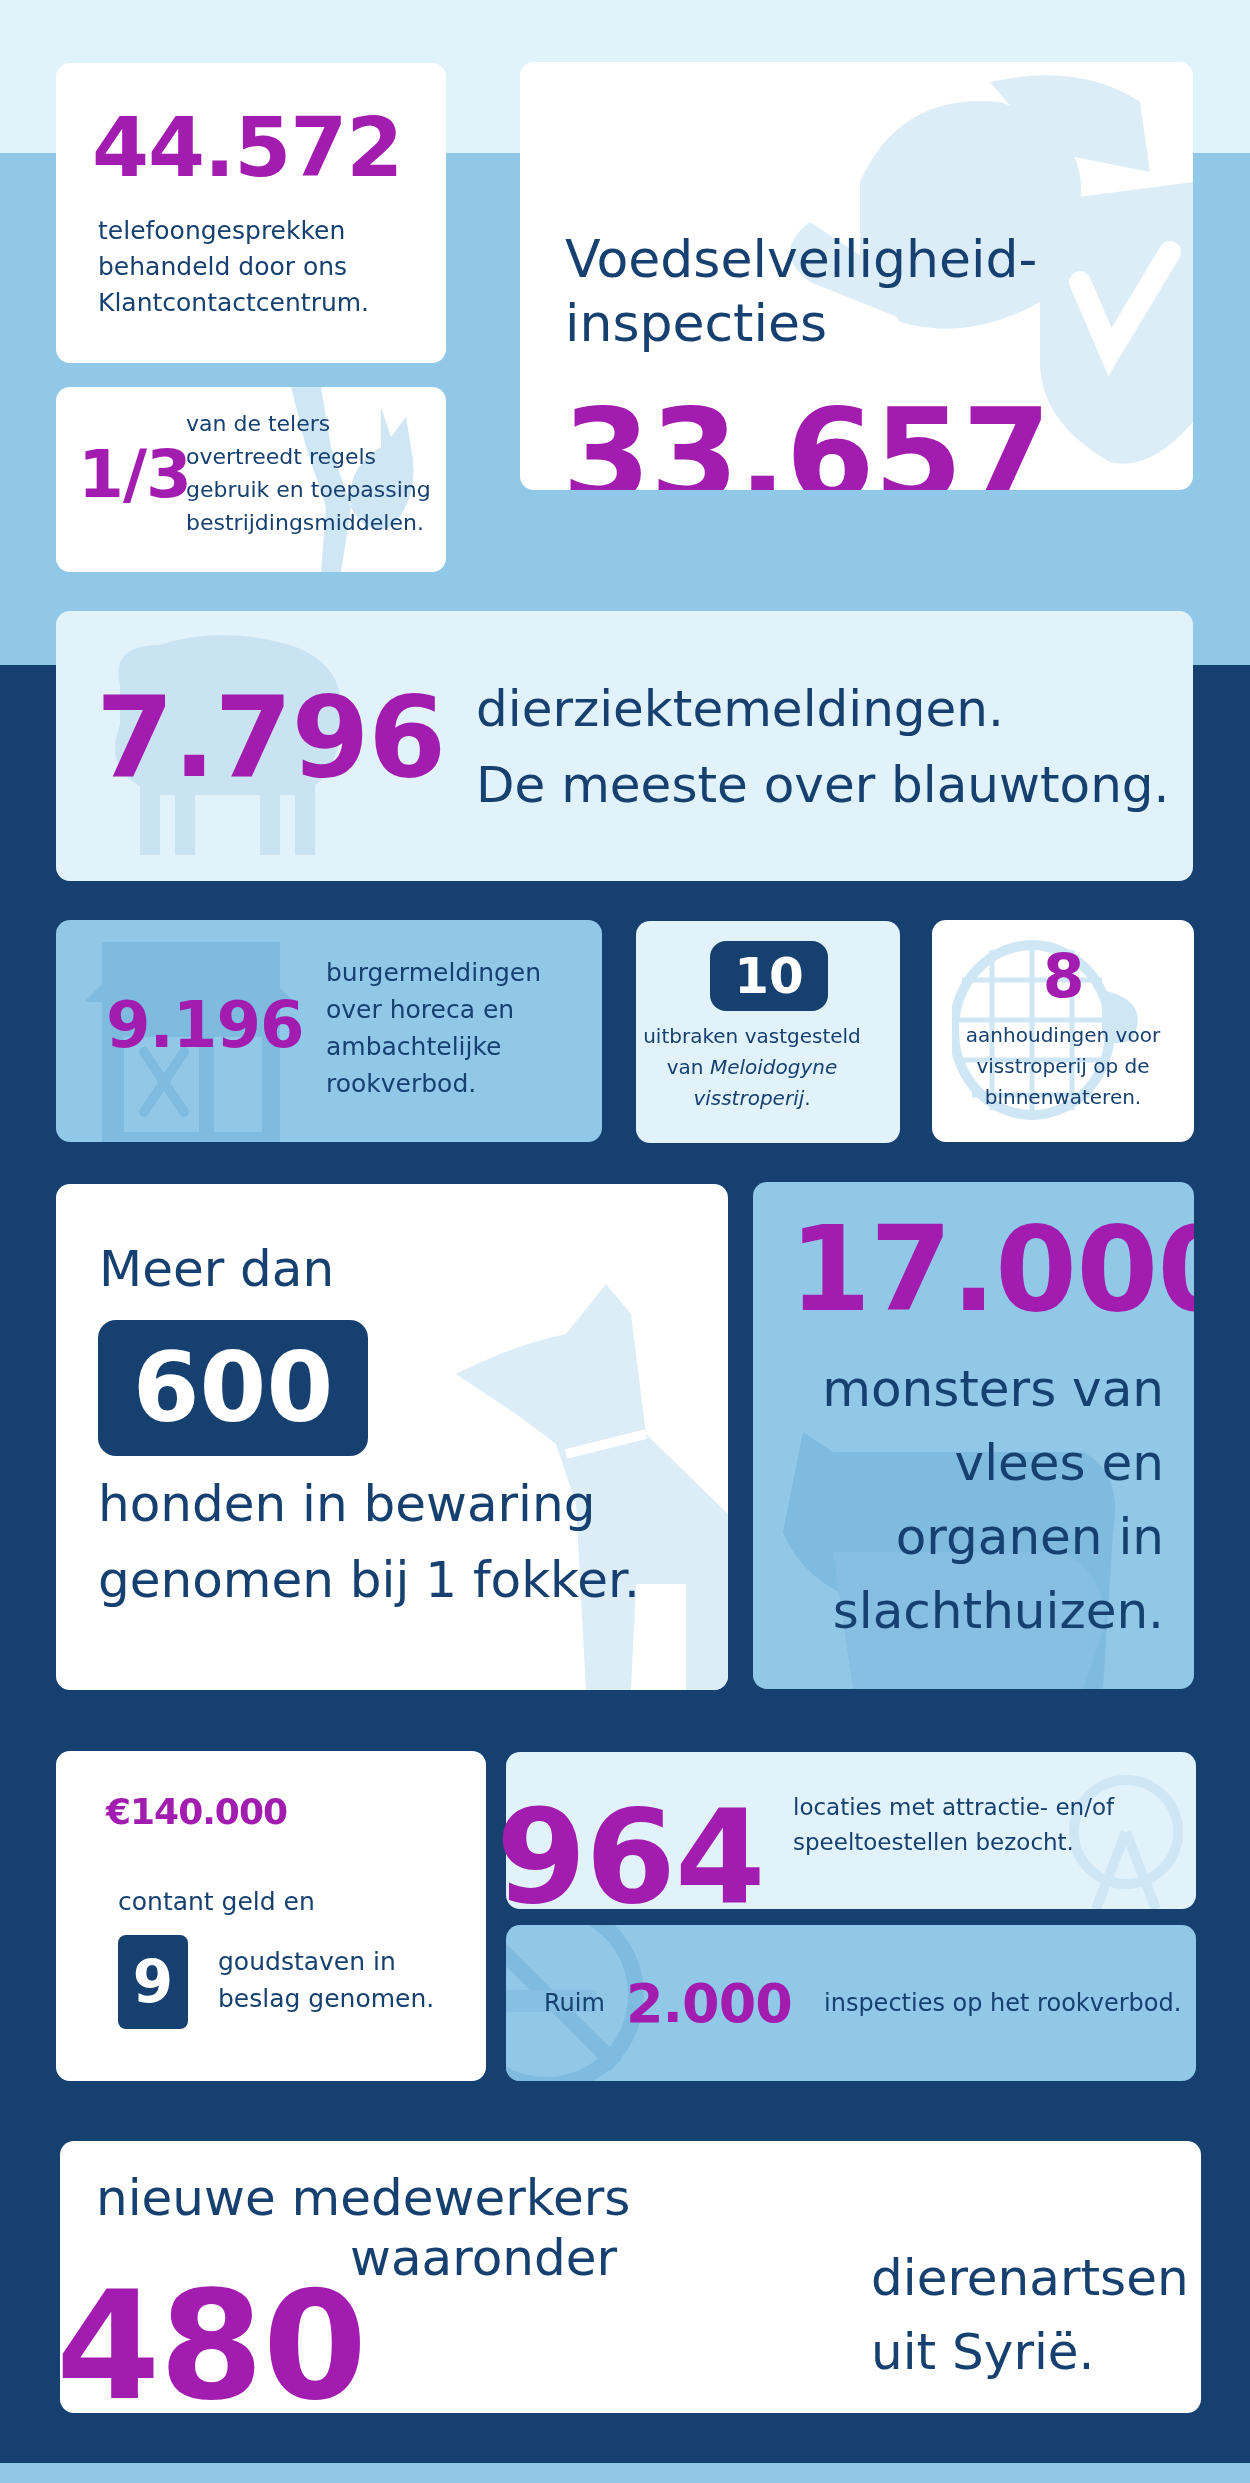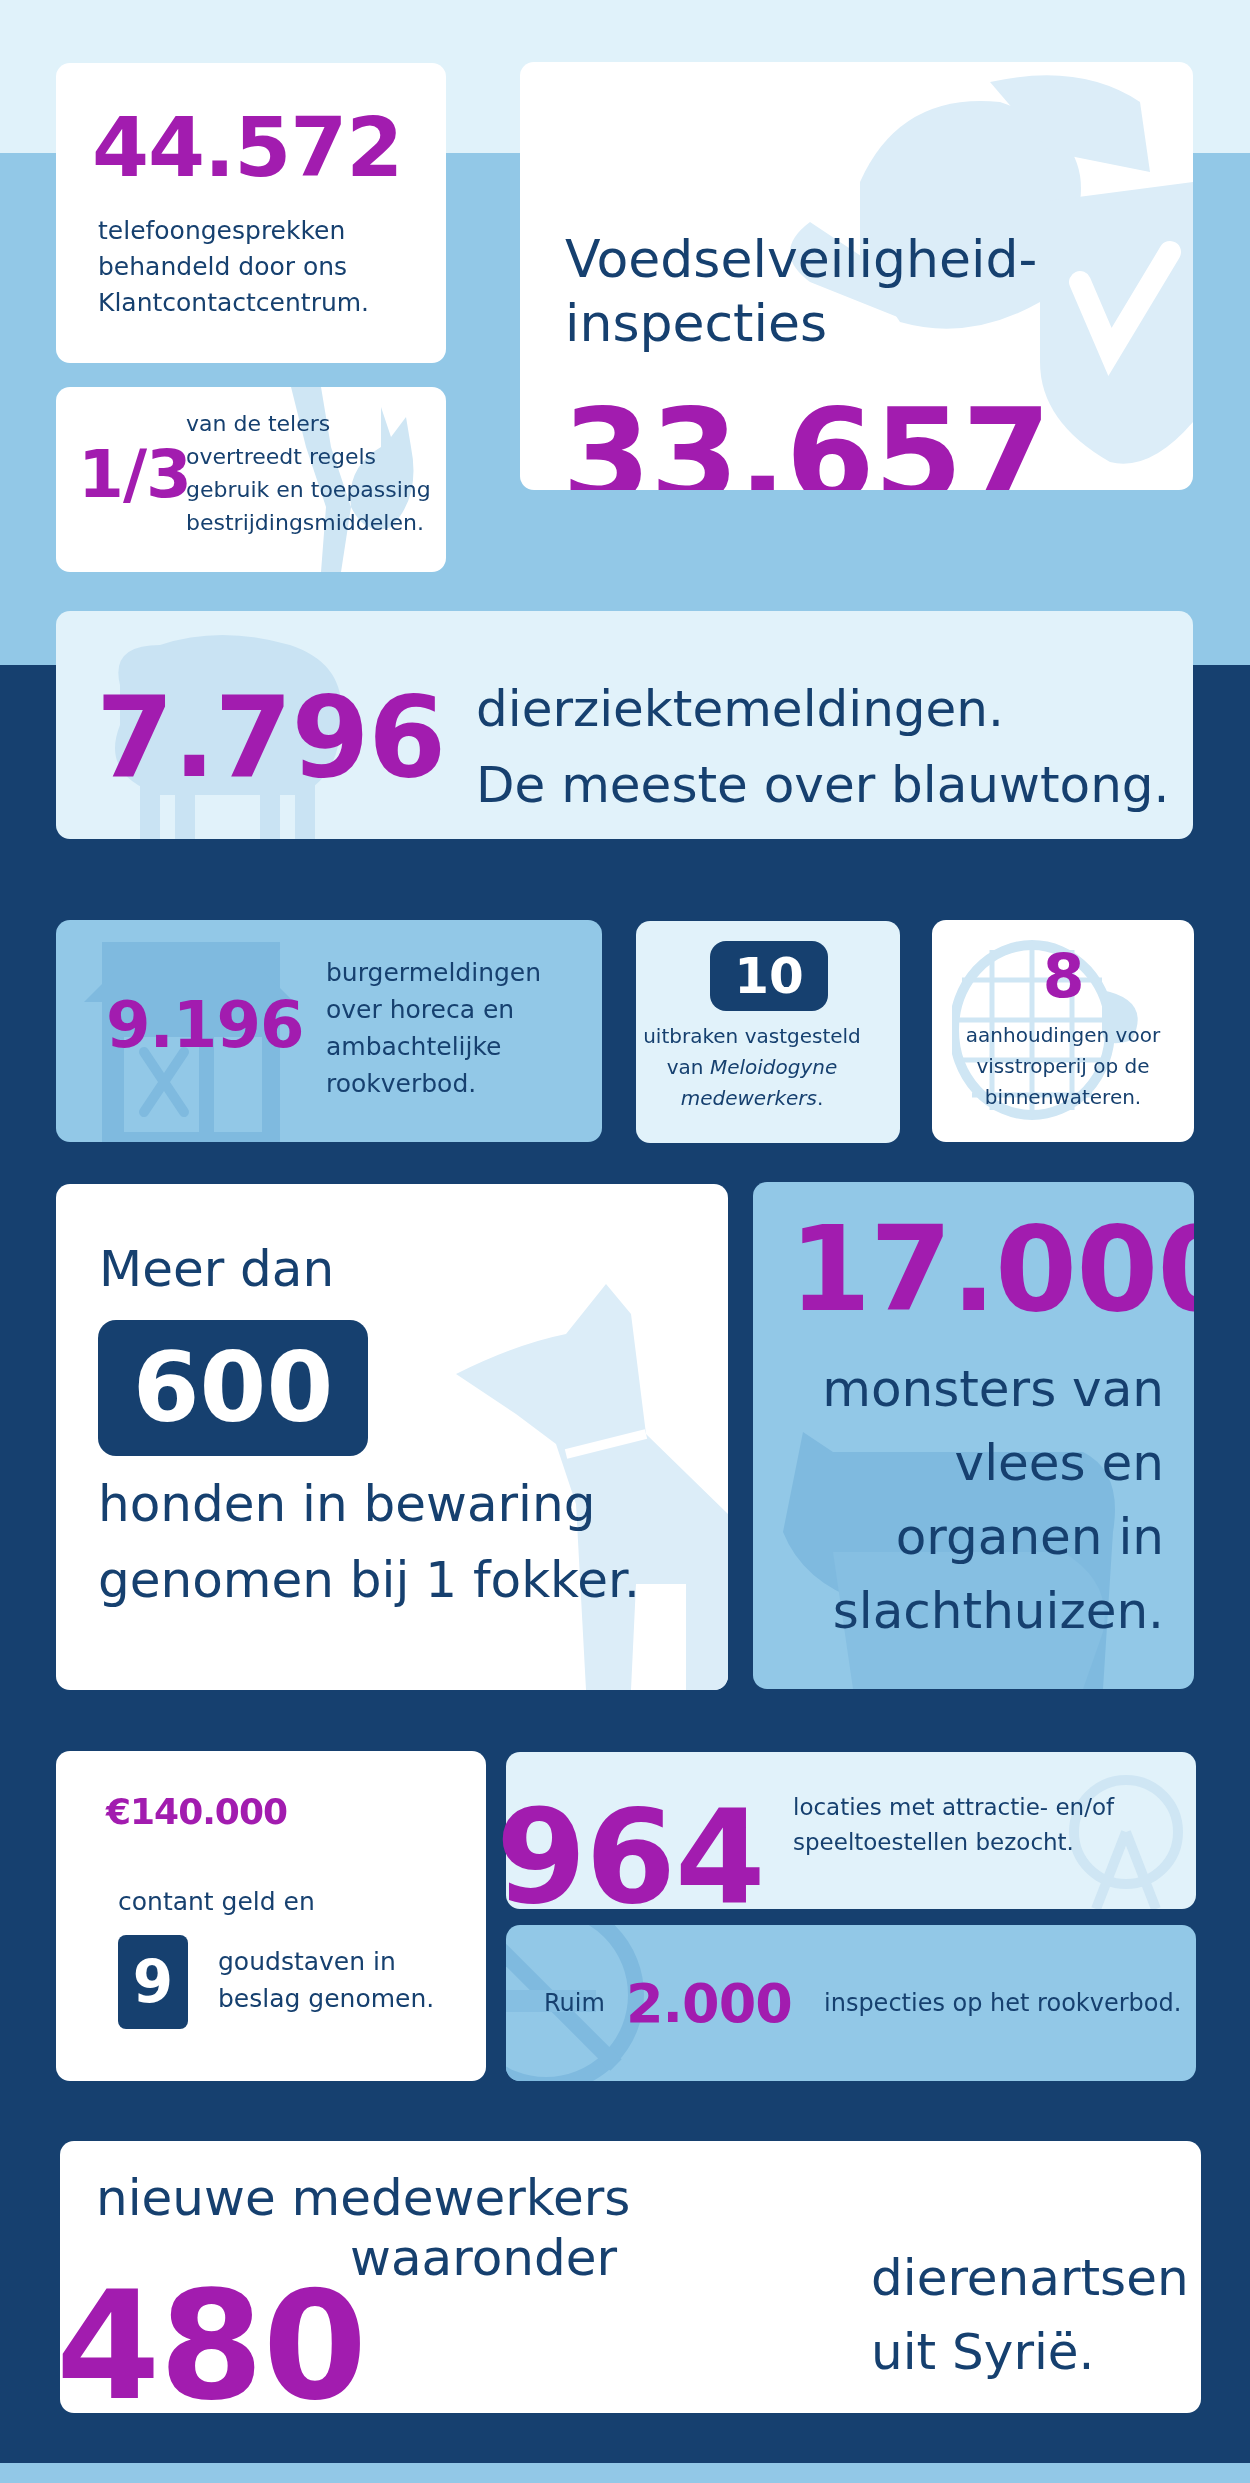--- a/index.html
+++ b/index.html
@@ -74,21 +74,21 @@
       <path d="M330 220 L360 290 L420 190" stroke="#ffffff" stroke-width="22" fill="none" stroke-linecap="round"></path>
     </svg>
   </div>
   <div class="txt" style="left:45px;top:165px;font-size:52px;line-height:64px;">
     <div>Voedselveiligheid-</div>
     <div>inspecties</div>
   </div>
   <div class="num" style="left:42px;top:330px;font-size:128px;">33.657</div>
 </div>
 
-<div class="card pale" style="left:56px;top:611px;width:1137px;height:228px;">
+<div class="card pale" style="left:56px;top:611px;width:1137px;height:270px;">
   <div class="deco" style="left:44px;top:24px;">
     <svg width="260" height="220" viewBox="0 0 260 220">
       <path d="M20 50 Q10 10 60 10 Q120 -10 190 10 Q250 30 240 90 Q240 140 200 160 L60 160 Q0 140 20 90 Z" fill="#c9e3f3"></path>
       <rect x="40" y="150" width="20" height="70" fill="#c9e3f3"></rect>
       <rect x="75" y="150" width="20" height="70" fill="#c9e3f3"></rect>
       <rect x="160" y="150" width="20" height="70" fill="#c9e3f3"></rect>
       <rect x="195" y="150" width="20" height="70" fill="#c9e3f3"></rect>
     </svg>
   </div>
   <div class="num" style="left:40px;top:70px;font-size:112px;">7.796</div>
@@ -115,21 +115,21 @@
     <div>ambachtelijke</div>
     <div>rookverbod.</div>
   </div>
 </div>
 
 <div class="card pale" style="left:636px;top:921px;width:264px;height:222px;">
   <div class="pill" style="left:74px;top:20px;width:118px;height:70px;font-size:50px;">10</div>
   <div class="txt" style="left:0;top:100px;width:232px;text-align:center;font-size:20px;line-height:31px;">
     <div>uitbraken vastgesteld</div>
     <div><span>van </span><i>Meloidogyne</i></div>
-    <div><i>medewerkers</i><span>.</span></div>
+    <div><i>visstroperij</i><span>.</span></div>
   </div>
 </div>
 
 <div class="card white" style="left:932px;top:920px;width:262px;height:222px;">
   <div class="deco" style="left:20px;top:20px;">
     <svg width="200" height="180" viewBox="0 0 200 180">
       <ellipse cx="80" cy="90" rx="78" ry="85" fill="none" stroke="#cfe6f4" stroke-width="10"></ellipse>
       <path d="M10 40 L150 40 M5 80 L155 80 M10 120 L150 120 M20 155 L140 155 M40 10 L40 170 M80 5 L80 175 M120 10 L120 170" stroke="#cfe6f4" stroke-width="5"></path>
       <path d="M150 50 Q200 60 180 100 Q150 110 150 90 Z" fill="#cfe6f4"></path>
     </svg>

